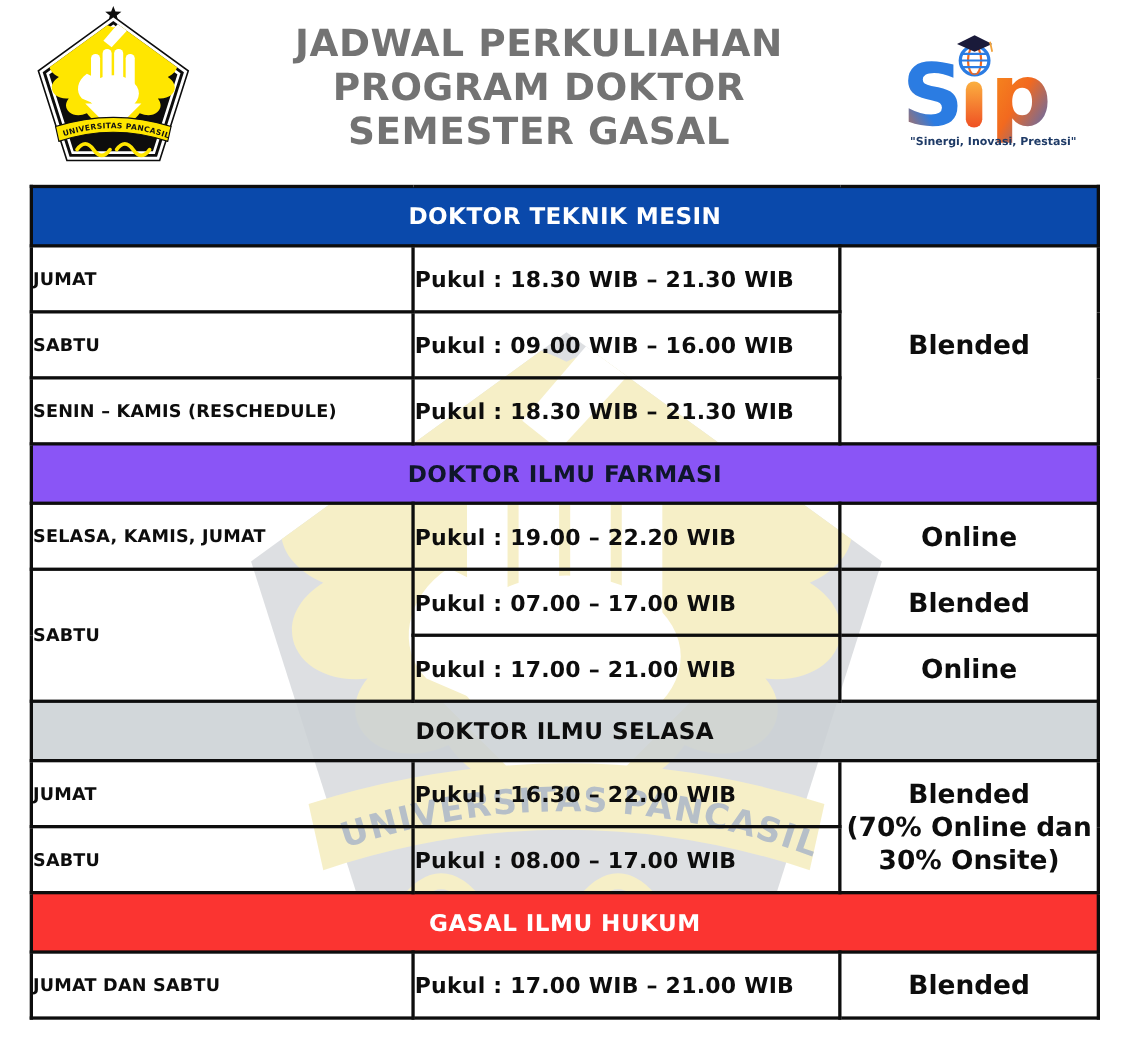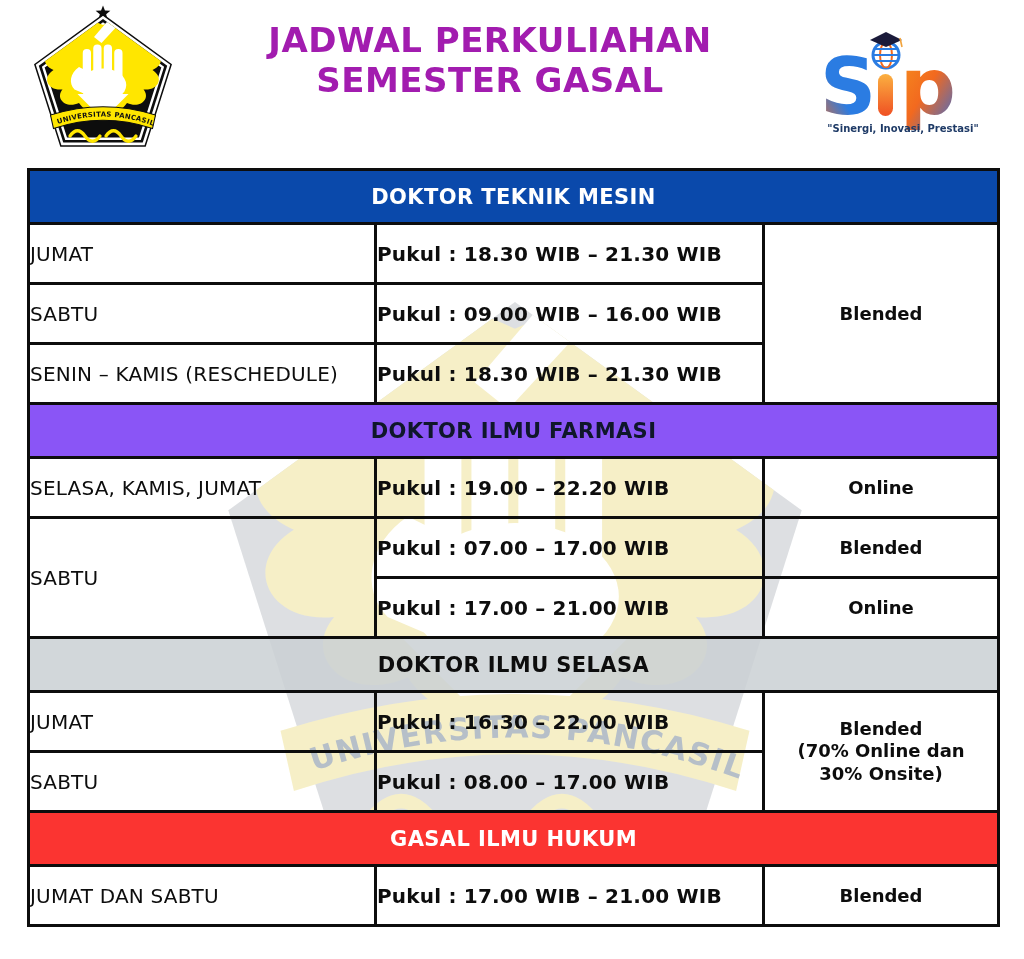--- a/index.html
+++ b/index.html
@@ -7,37 +7,37 @@
     width:1024px;height:959px;position:relative;overflow:hidden;
     background:#ffffff;
     font-family:"DejaVu Sans","Liberation Sans",sans-serif;
     color:#0d0d0d;
   }
   
   .uni-logo{position:absolute;left:28px;top:4px;width:150px;height:150px;}
   .title{
     position:absolute;left:190px;top:20px;width:600px;
     text-align:center;font-weight:800;font-size:34px;line-height:40px;
-    letter-spacing:.5px;color:#a21caf;
+    letter-spacing:.5px;color:#737373;
   }
   .sip-logo{position:absolute;left:812px;top:28px;width:182px;height:112px;}
   
   .table-wrap{position:absolute;left:27px;top:168px;width:970px;}
   .watermark{position:absolute;left:138px;top:67px;width:700px;height:670px;z-index:0;opacity:.95;pointer-events:none;}
   table.sched{
     position:relative;z-index:1;
     width:970px;border-collapse:collapse;table-layout:fixed;
     background:transparent;
     padding-left:32px;
   }
   table.sched td{border:3px solid #0d0d0d;vertical-align:middle;padding:0;}
   tr.data td{height:57px;background:transparent;}
-  td.day{padding-left:12px;font-weight:400;font-size:20px;letter-spacing:.2px;}
+  td.day{padding-left:12px;font-weight:700;font-size:16px;letter-spacing:.2px;}
   td.time{padding-left:11px;font-weight:700;font-size:20px;letter-spacing:.2px;}
-  td.mode{text-align:center;font-weight:700;font-size:18px;}
+  td.mode{text-align:center;font-weight:700;font-size:24px;}
   td.mode.multi{white-space:pre-line;line-height:1.25;}
   tr.band td{
     height:51px;text-align:center;font-weight:700;font-size:21px;letter-spacing:.4px;
   }
   tr.band.blue  td{background:#0a49ab;color:#ffffff;}
   tr.band.purple td{background:#8a55f6;color:#0f172a;}
   tr.band.gray  td{background:rgba(202,208,212,.85);color:#0d0d0d;}
   tr.band.red   td{background:#fb3431;color:#ffffff;}
   
   .emblem-full{--shield:#0d0d0d;--outer:#ffffff;--outerline:#0d0d0d;--ring:#ffffff;--flame:#ffe600;--hand:#ffffff;--rtext:#111111;--redge:#0d0d0d;}
@@ -84,20 +84,21 @@
   </g>
   <use href="#up-ribbon" fill="var(--flame)" stroke="var(--redge)" stroke-width=".7"></use>
   <text font-size="4.6" font-weight="bold" fill="var(--rtext)" letter-spacing=".2">
     <textPath href="#up-arc" startOffset="3">UNIVERSITAS PANCASILA</textPath>
   </text>
   <use href="#up-curls" stroke="var(--flame)" stroke-width="2.2" stroke-linecap="round"></use>
 </svg>
 
 <div class="title">
   <div>JADWAL PERKULIAHAN</div>
+  <div>PROGRAM DOKTOR</div>
   <div>SEMESTER GASAL</div>
 </div>
 
 <svg class="sip-logo" viewBox="0 0 182 112">
   <defs>
     <linearGradient id="gradS" x1="1" y1="0" x2="0" y2="1">
       <stop offset="0" stop-color="#2b7ce2"></stop>
         <stop offset=".62" stop-color="#2b7ce2"></stop>
         <stop offset="1" stop-color="#f2691f"></stop>
     </linearGradient>

